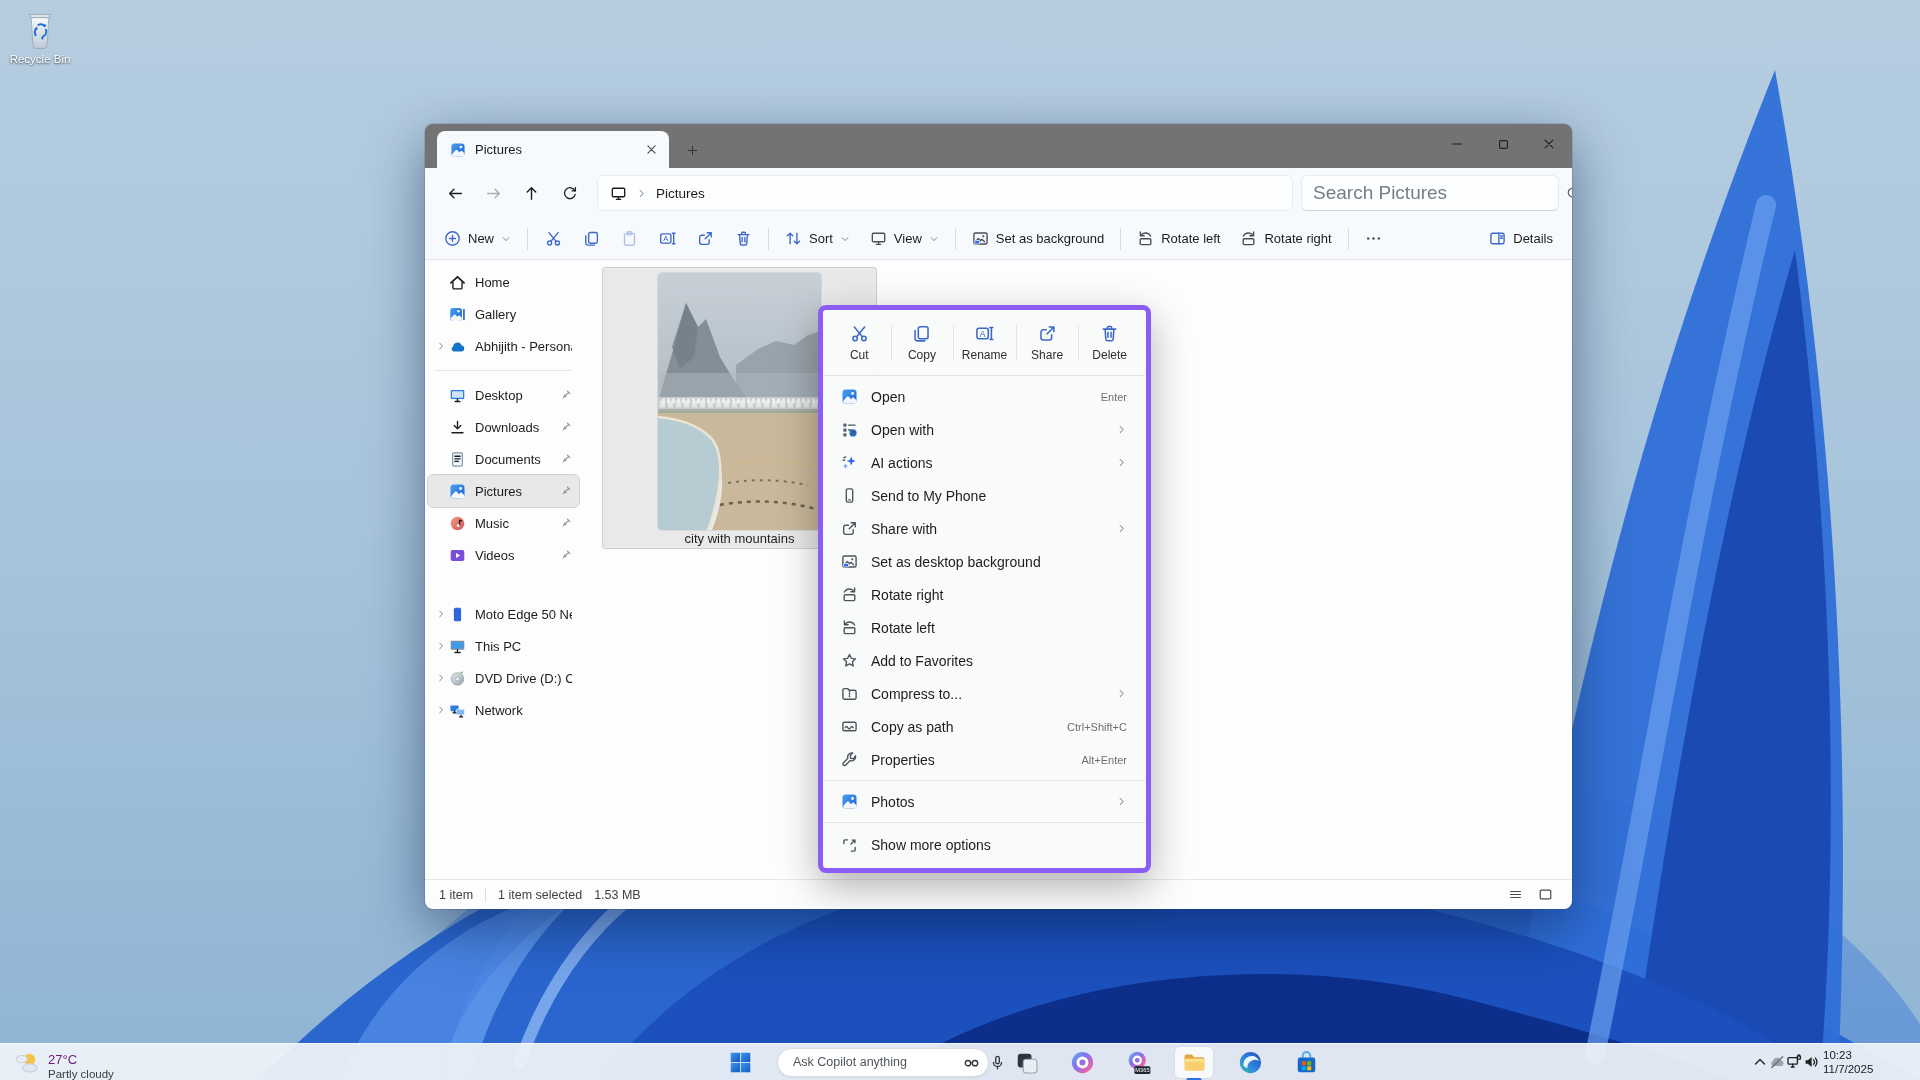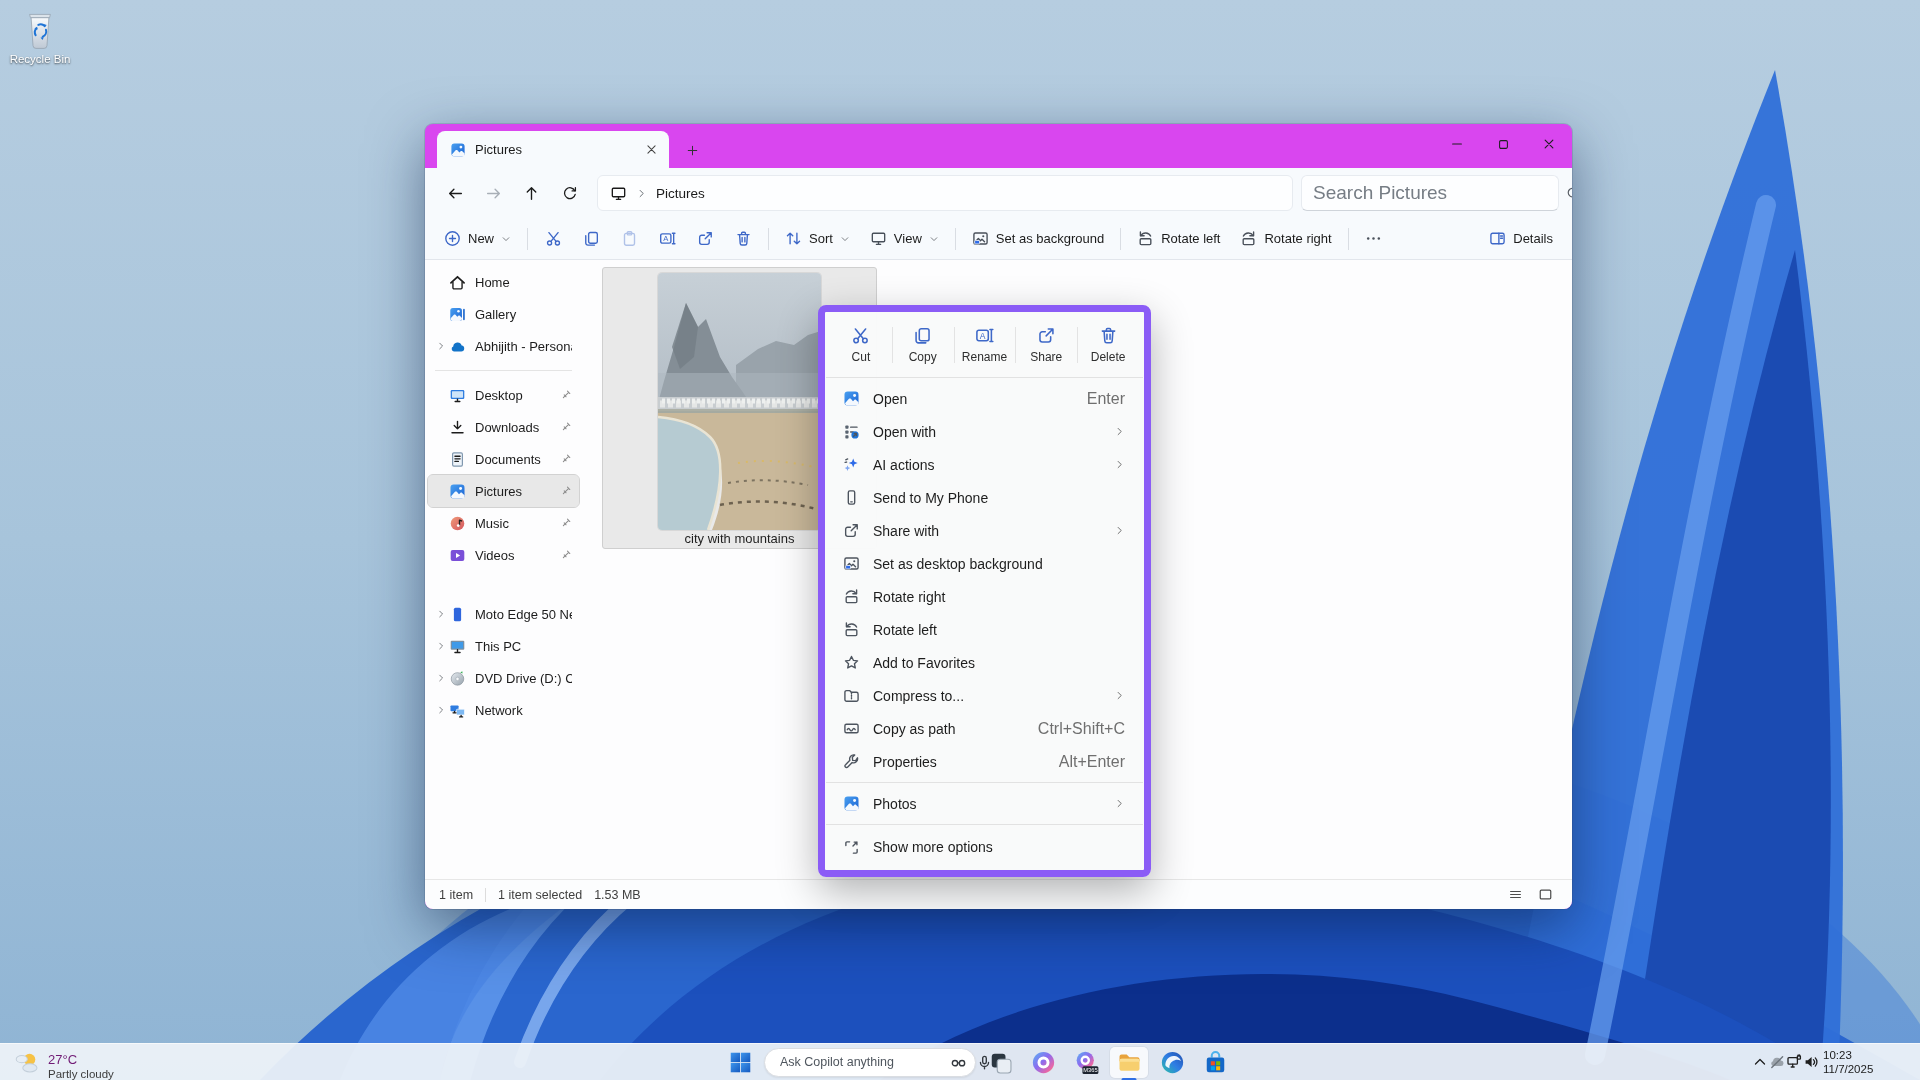--- a/index.html
+++ b/index.html
@@ -10,21 +10,21 @@
 
   
   #wallpaper { position: absolute; inset: 0; }
 
   
   .recycle { position: absolute; left: 8px; top: 8px; width: 64px; display: flex; flex-direction: column; align-items: center; gap: 1px; }
   .rb-label { font-size: 11.5px; color: #fff; text-shadow: 0 1px 2px rgba(0,0,0,.7); }
 
   
   .window { position: absolute; left: 425px; top: 124px; width: 1147px; height: 785px; border-radius: 8px;
-            background: #d946ef; box-shadow: 0 18px 55px rgba(8,28,66,.5), 0 0 0 1px rgba(60,80,110,.18); overflow: hidden; }
+            background: #737373; box-shadow: 0 18px 55px rgba(8,28,66,.5), 0 0 0 1px rgba(60,80,110,.18); overflow: hidden; }
   .tabstrip { height: 44px; position: relative; }
   .tab { position: absolute; left: 12px; top: 7px; width: 232px; height: 37px; background: #f7fafd;
          border-radius: 8px 8px 0 0; display: flex; align-items: center; padding: 0 8px 0 13px; gap: 9px; }
   .tab-title { font-size: 13px; color: #1b1b1b; flex: 1; }
   .tab-close { width: 20px; height: 20px; display: flex; align-items: center; justify-content: center; border-radius: 4px; color: #444; }
   .newtab { position: absolute; left: 256px; top: 15px; width: 22px; height: 22px; display: flex; align-items: center; justify-content: center; border-radius: 4px; color: #333; }
   .caption { position: absolute; right: 0; top: 0; display: flex; }
   .capbtn { width: 46px; height: 40px; display: flex; align-items: center; justify-content: center; color: #1f1f1f; }
 
   .chrome { background: #f7fafd; }
@@ -66,42 +66,42 @@
   .tlabel { position: absolute; bottom: 2px; left: 0; right: 0; text-align: center; font-size: 13px; color: #1f1f1f; }
 
   .statusbar { height: 30px; border-top: 1px solid #e7e7e7; display: flex; align-items: center; padding: 0 14px; font-size: 12.5px; color: #3f3f3f; gap: 12px; background: #fcfdfe; }
   .ssep { width: 1px; height: 14px; background: #dcdcdc; }
   .sb-right { margin-left: auto; display: flex; gap: 5px; }
   .sbtn { width: 25px; height: 22px; display: flex; align-items: center; justify-content: center; border-radius: 4px; color: #4c4c4c; }
   .sbtn svg { width: 15px; height: 15px; }
 
   
   .cmenu { position: absolute; left: 818px; top: 305px; width: 333px; background: rgba(249,250,250,.98);
-           border: 7px solid #8b5cf6; border-radius: 8px; box-shadow: 0 14px 40px rgba(0,0,0,.3); padding: 3px 0 5px; z-index: 50; }
+           border: 5px solid #8b5cf6; border-radius: 8px; box-shadow: 0 14px 40px rgba(0,0,0,.3); padding: 3px 0 5px; z-index: 50; }
   .qrow { display: flex; height: 56px; margin: 2px 5px 3px; }
   .qbtn { flex: 1; display: flex; flex-direction: column; align-items: center; justify-content: center; gap: 5px; font-size: 12px; color: #2e2e2e; border-radius: 5px; position: relative; }
   .qbtn + .qbtn::before { content: ""; position: absolute; left: 0; top: 10px; bottom: 10px; width: 1px; background: #e3e3e3; }
   .qic { width: 19px; height: 19px; color: #3e68c8; }
   .mdiv { height: 1px; background: #e2e2e2; margin: 4px 1px; }
   .mi { display: flex; align-items: center; height: 33px; padding: 0 15px 0 14px; font-size: 14px; color: #1d1d1d; border-radius: 4px; margin: 0 4px; }
   .mi.tall { height: 36px; }
   .mic { width: 17px; height: 17px; flex: none; color: #4d545e; }
   .mic.blue { color: #2e6be8; }
   .milab { margin-left: 13px; white-space: nowrap; }
-  .mshort { margin-left: auto; font-size: 16px; color: #6f6f6f; }
+  .mshort { margin-left: auto; font-size: 11px; color: #6f6f6f; }
   .mchev { margin-left: auto; width: 11px; height: 11px; color: #5f5f5f; }
 
   
   .taskbar { position: absolute; left: 0; right: 0; bottom: 0; height: 37px; background: rgba(237,242,248,.94); border-top: 1px solid rgba(255,255,255,.6); z-index: 60; }
   .weather { position: absolute; left: 4px; top: 0; bottom: 0; display: flex; align-items: center; gap: 8px; padding: 0 9px; border-radius: 5px; }
   .weather svg { width: 27px; height: 27px; }
   .wtxt { line-height: 1.22; }
   .wtemp { font-size: 13px; color: #701a75; margin-top: 9px; }
   .wcond { font-size: 11.5px; color: #3d3d3d; }
-  .tkcenter { position: absolute; left: 721px; top: 0; bottom: 0; display: flex; align-items: center; gap: 5px; }
+  .tkcenter { position: absolute; left: 721px; top: 0; bottom: 0; display: flex; align-items: center; gap: 18px; }
   .tkbtn { width: 38px; height: 31px; display: flex; align-items: center; justify-content: center; border-radius: 5px; position: relative; flex: none; }
   .tkbtn svg { width: 25px; height: 25px; }
   .tkbtn.start svg { width: 23px; height: 23px; }
   .tkbtn.active { background: rgba(255,255,255,.75); box-shadow: 0 0 0 1px rgba(0,0,0,.04); }
   .indicator { position: absolute; bottom: -3px; left: 50%; transform: translateX(-50%); width: 15px; height: 3px; border-radius: 2px; background: #2f6fe4; }
   .copsearch { width: 212px; height: 29px; background: #fff; border: 1px solid #dadde2; border-radius: 15px; display: flex; align-items: center; padding: 0 10px 0 15px; gap: 9px; box-shadow: 0 1px 2px rgba(0,0,0,.07); flex: none; }
   .copsearch input { border: none; outline: none; background: transparent; flex: 1; font-family: inherit; font-size: 12.5px; color: #3e3e3e; }
   .copsearch input::placeholder { color: #4f565e; }
   .copsearch svg { width: 17px; height: 17px; color: #33383e; flex: none; }
   .tray { position: absolute; left: 1752px; top: 0; bottom: 0; display: flex; align-items: center; gap: 1px; }

